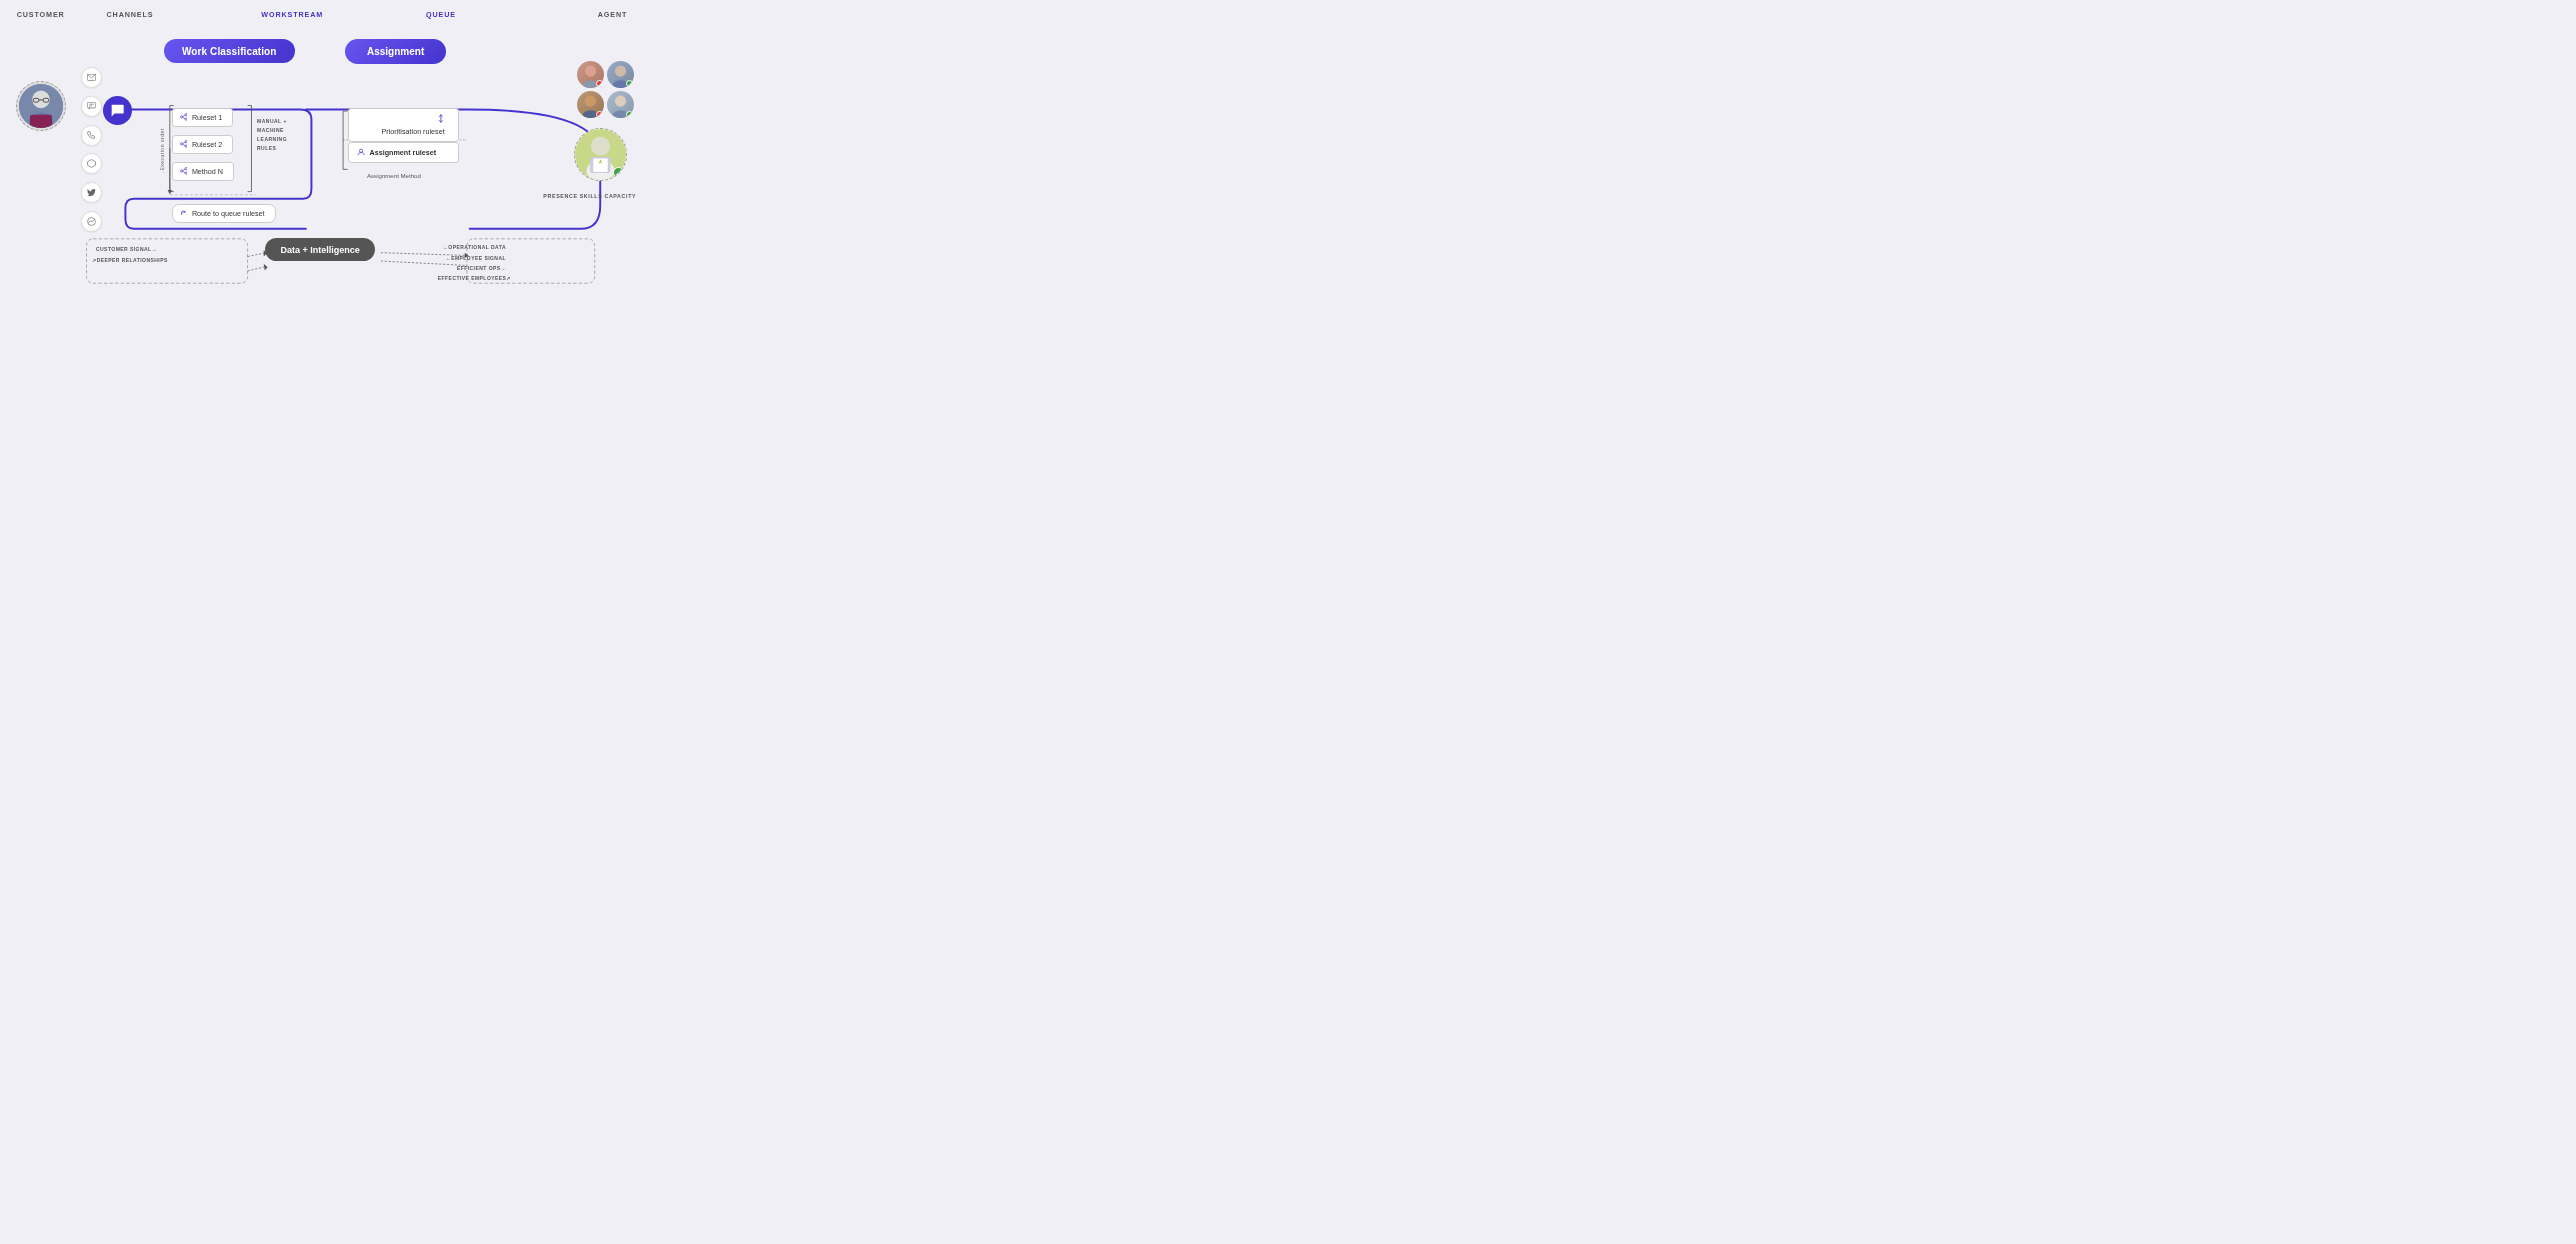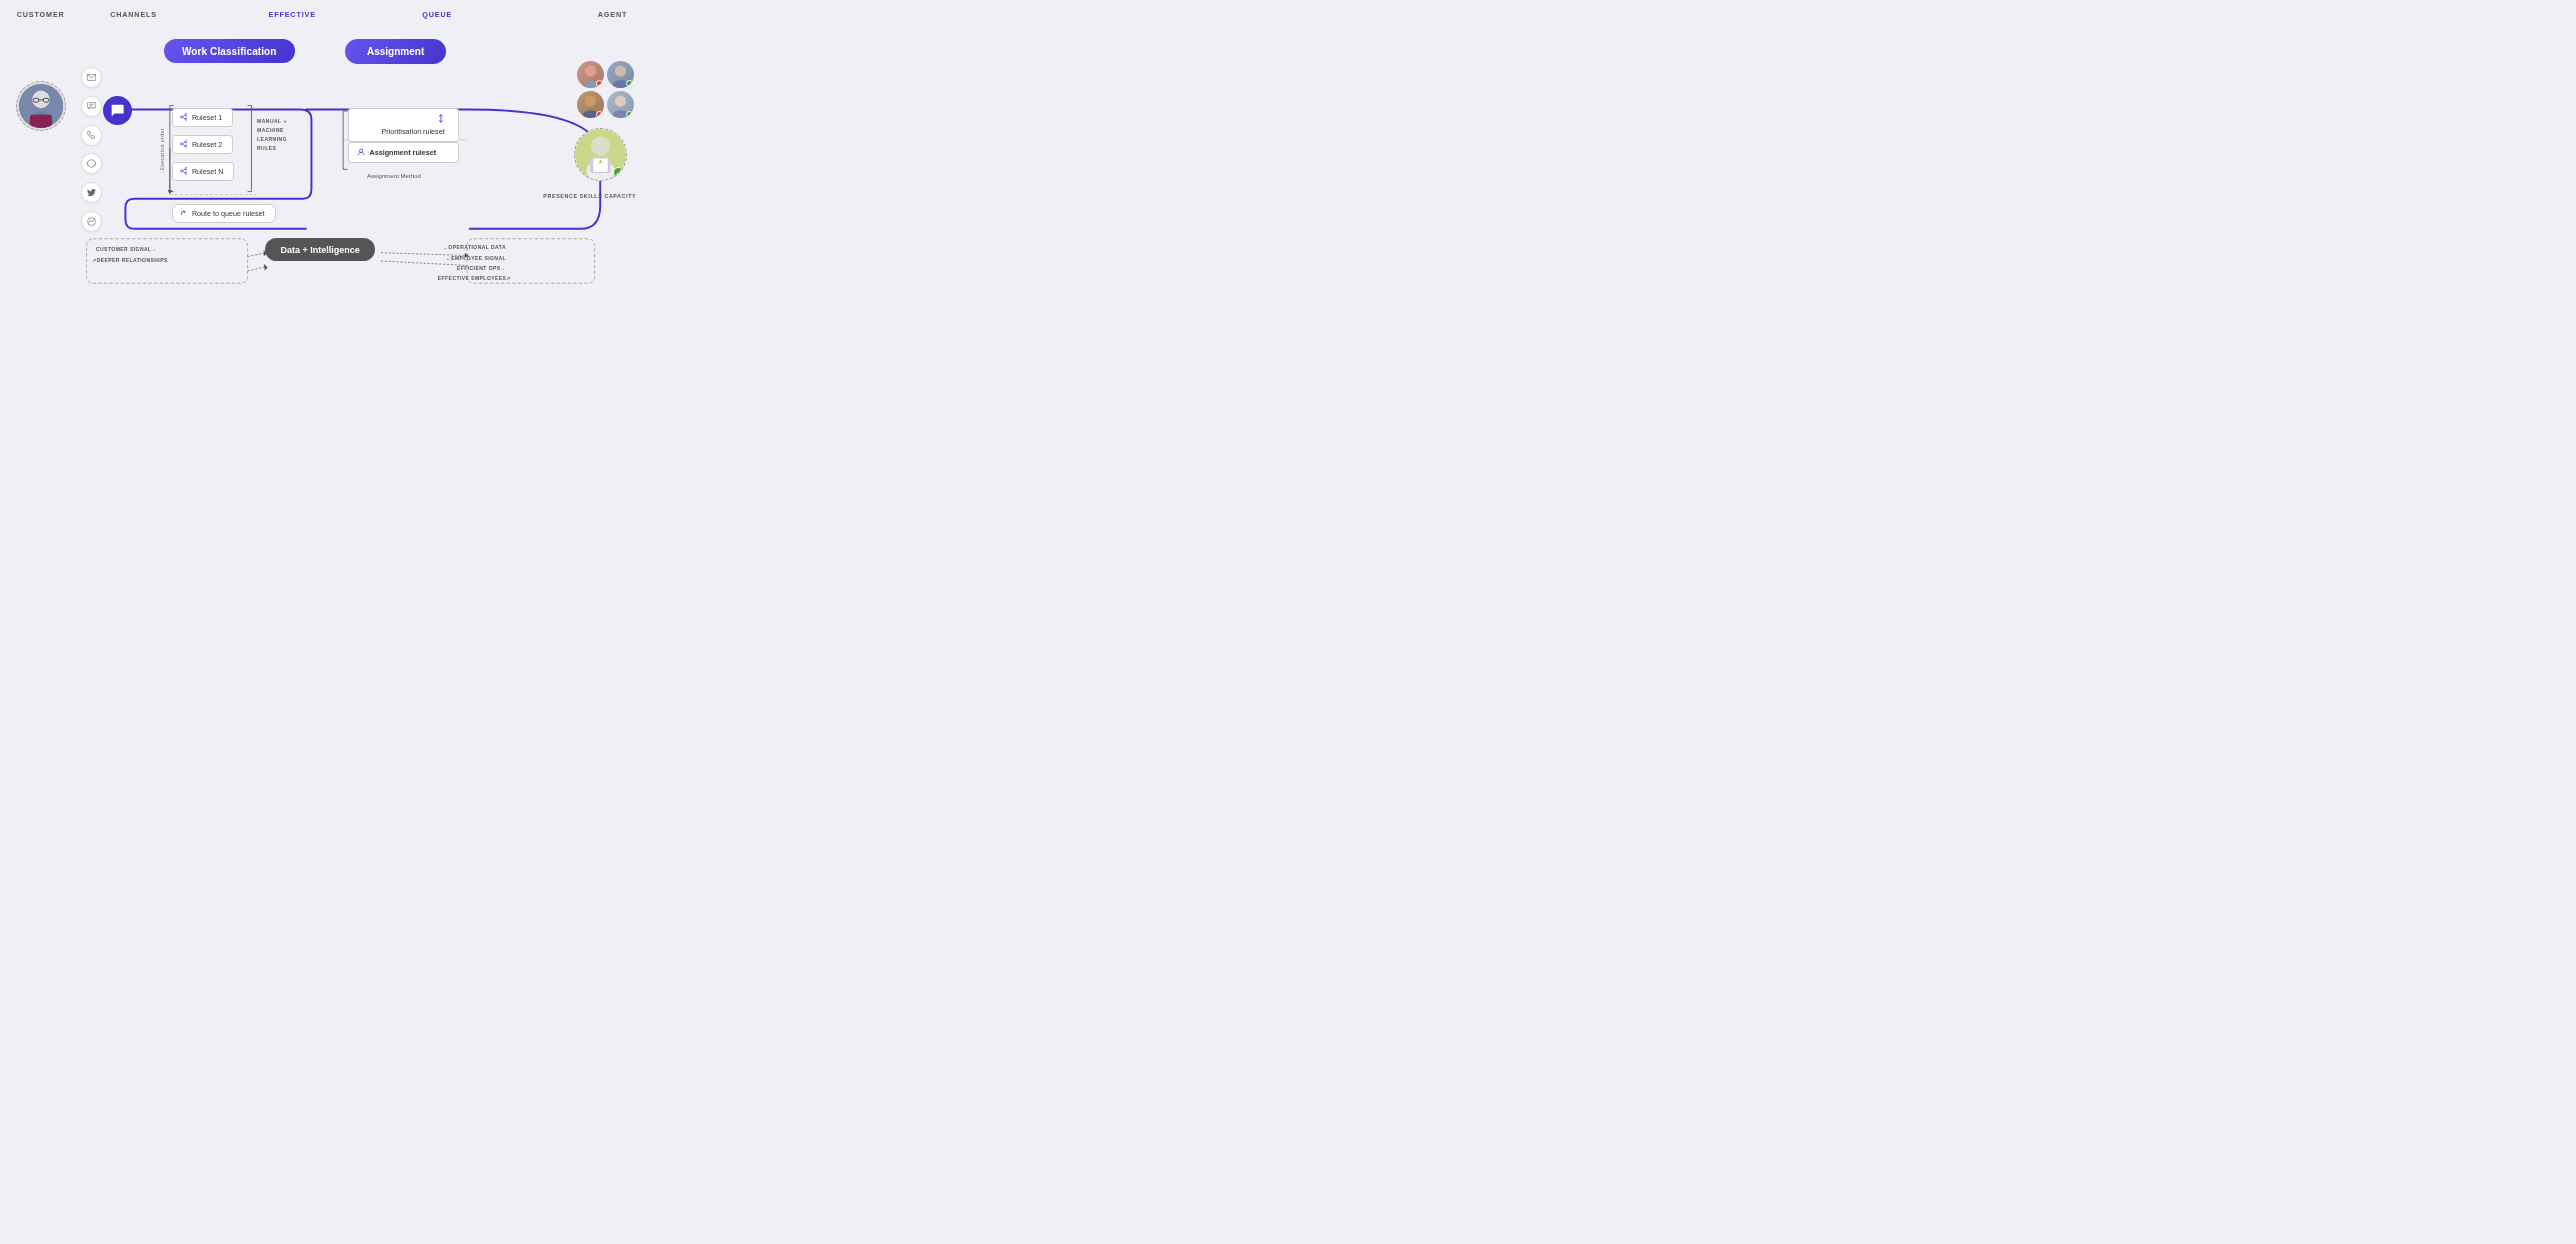--- a/index.html
+++ b/index.html
@@ -305,21 +305,21 @@
     }
   </style>
 </head>
 <body>
 
 <div class="diagram-container">
 
   <div class="header-labels">
     <span class="header-label">CUSTOMER</span>
     <span class="header-label" style="margin-left:-33px;">CHANNELS</span>
-    <span class="header-label active" style="margin-left:33px;">EFFECTIVE</span>
+    <span class="header-label active" style="margin-left:33px;">WORKSTREAM</span>
     <span class="header-label active" style="margin-right:67px;">QUEUE</span>
     <span class="header-label">AGENT</span>
   </div>
 
   <div class="customer-avatar">
     <div class="customer-avatar-inner">
 
       <svg viewBox="0 0 80 80" width="44" height="44">
         <rect width="80" height="80" fill="#7788aa"></rect>
         <circle cx="40" cy="28" r="16" fill="#ddd"></circle>
@@ -448,21 +448,21 @@
   </div>
 
   <div class="ruleset-box" style="top:162px;">
     <svg width="7.8" height="7.8" viewBox="0 0 14 14" fill="none">
         <circle cx="3" cy="7" r="2" stroke="#4433cc" stroke-width="1.3"></circle>
         <circle cx="11" cy="3" r="2" stroke="#4433cc" stroke-width="1.3"></circle>
         <circle cx="11" cy="11" r="2" stroke="#4433cc" stroke-width="1.3"></circle>
         <line x1="5" y1="6.3" x2="9" y2="3.7" stroke="#4433cc" stroke-width="1.1"></line>
         <line x1="5" y1="7.7" x2="9" y2="10.3" stroke="#4433cc" stroke-width="1.1"></line>
       </svg>
-    <span>Ruleset N</span>
+    <span>Method N</span>
   </div>
 
   <div style="position:absolute; left:257px; top:117px; font-size:5px; font-weight:700; letter-spacing:0.1em; color:#555; line-height:1.8;">
     MANUAL +<br>MACHINE<br>LEARNING<br>RULES
   </div>
 
   <div class="route-box">
     <svg width="7.8" height="7.8" viewBox="0 0 14 14" fill="none">
         <polyline points="3,10 3,5 9,5" stroke="#4433cc" stroke-width="1.4" stroke-linecap="round"></polyline>
         <polyline points="7,3 9,5 7,7" stroke="#4433cc" stroke-width="1.4" stroke-linecap="round" stroke-linejoin="round"></polyline>

